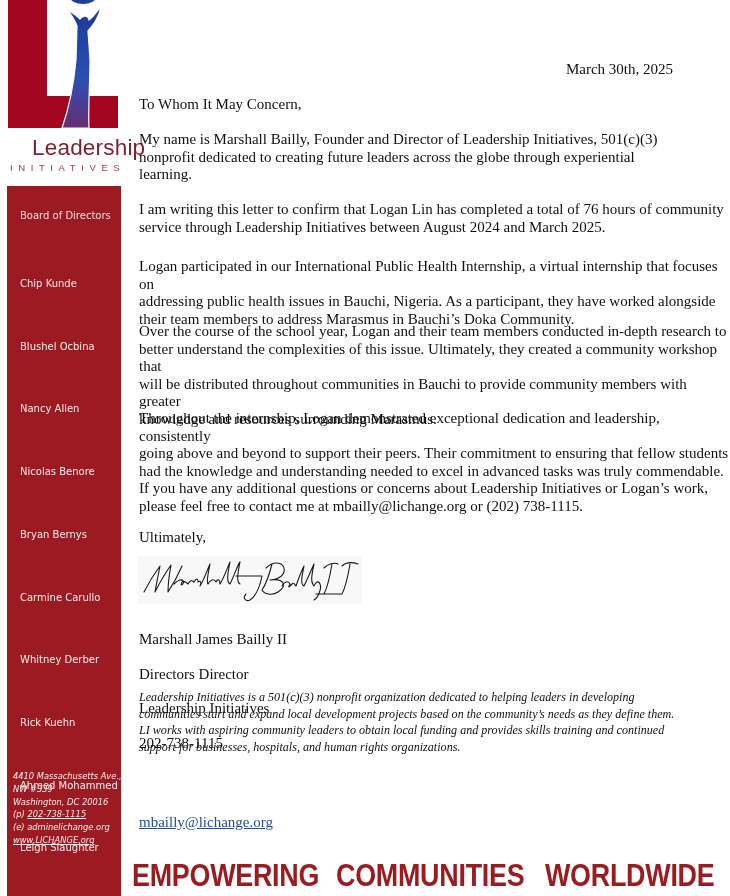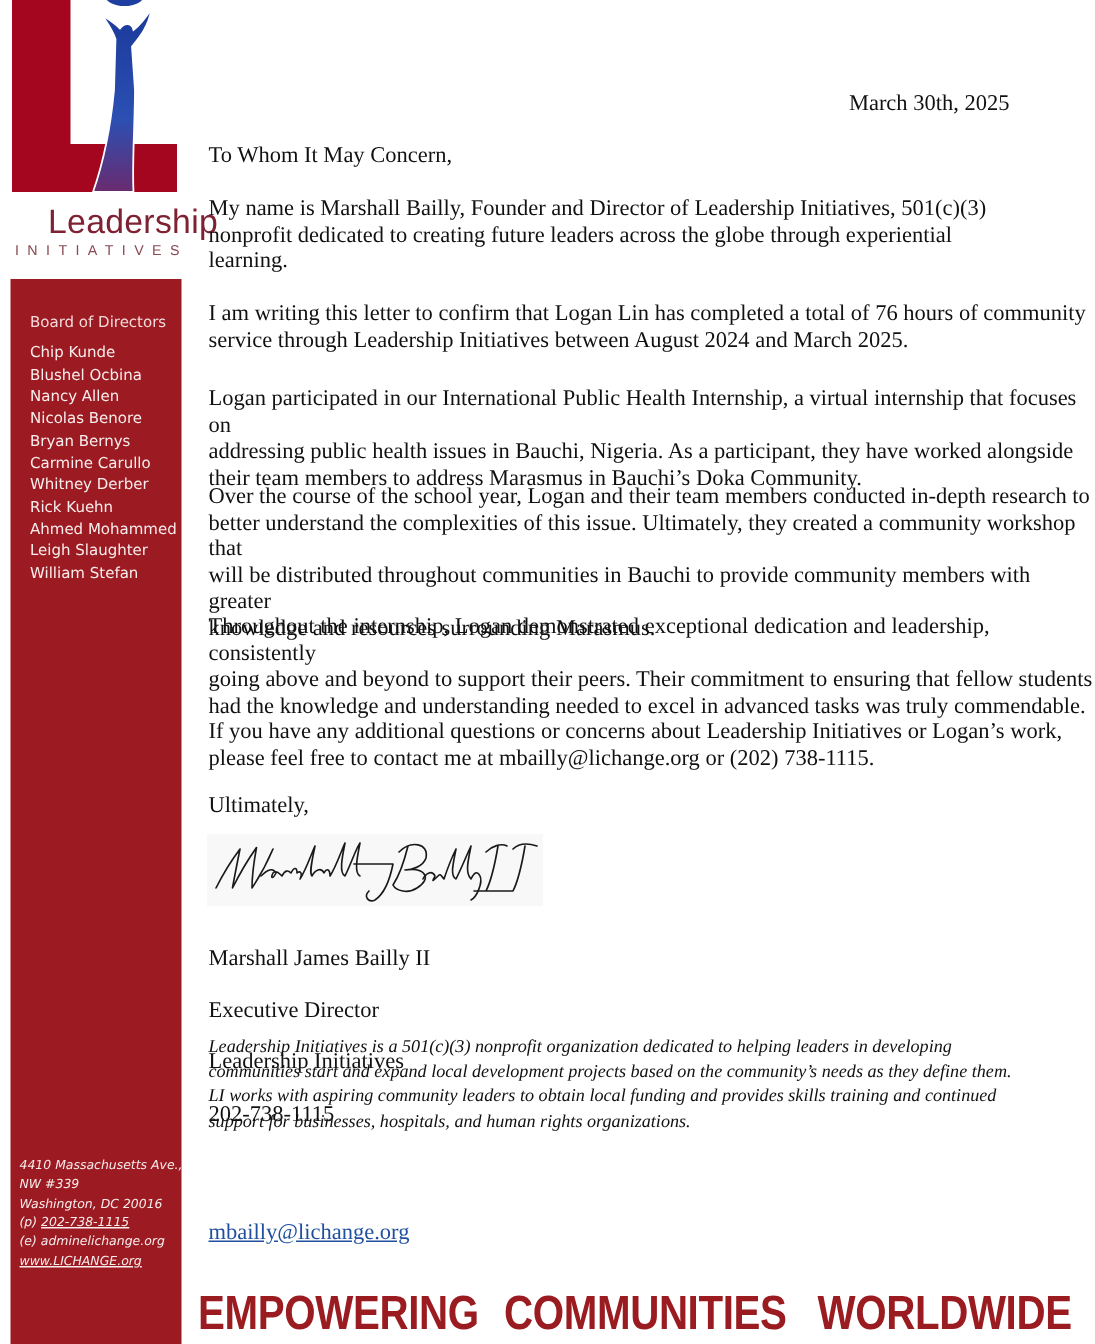--- a/index.html
+++ b/index.html
@@ -4,21 +4,21 @@
 <style>
   html, body { margin:0; padding:0; }
   body { width:730px; height:896px; position:relative; overflow:hidden; background:#ffffff; font-family:"Liberation Serif", serif; color:#111; }
   .abs { position:absolute; }
   #logo { left:0; top:0; width:130px; height:132px; }
   .logo-word { left:8px; top:134px; font-family:"Liberation Sans", sans-serif; font-size:22.5px; color:#7e2233; letter-spacing:0.2px; line-height:28px;margin-left:24px; }
   .logo-sub { left:10px; top:161px; font-family:Liberation Sans, sans-serif; font-size:9.5px; color:#8a4a55; letter-spacing:5.6px; line-height:14px; }
   .sidebar { left:7px; top:186px; width:114px; height:710px; background:#9c1b22; }
   .board-title { left:20px; top:209px; font-family:"DejaVu Sans", sans-serif; font-size:10px; color:#f3d9da; line-height:14.7px; }
   .board-list { left:20px; top:229px; font-family:"DejaVu Sans", sans-serif; font-size:10px; color:#f8ecec; line-height:14.7px; }
-  .board-list div { white-space:nowrap; }
+  .board-list div { white-space:nowrap;margin-top:48px; }
   .addr { left:13px; top:770px; font-family:"DejaVu Sans", sans-serif; font-size:8.3px; color:#f8ecec; line-height:12.8px; white-space:nowrap;font-style:italic; }
   .addr .u { text-decoration:underline; }
   .txt { font-size:15px; line-height:17.5px; white-space:pre-line; }
   .date { right:57px; top:61px; }
   .body-left { left:139px; }
   .sig { left:138px; top:556px; width:224px; height:48px; background:#f8f8f8; }
   .link { color:#1f4f9e; text-decoration:underline;margin-top:44px; }
   .italic { left:139px; top:689px; font-size:12.1px; line-height:16.7px; font-style:italic; white-space:pre-line; }
   .slogan-word { top:859px; font-family:"Liberation Sans", sans-serif; font-weight:bold; font-size:32px; line-height:32px; color:#9b1c20; transform:scaleX(0.84); transform-origin:left top; white-space:nowrap; letter-spacing:-0.3px; }
 </style>
@@ -91,21 +91,21 @@
     <path d="M36,28 C40,24 44,22 46,26 C44,30 42,30 44,26 C46,24 48,26 50,28 C52,24 54,24 56,26 C58,22 60,22 60,26 C62,24 64,26 62,30 C66,24 70,12 72,8 C70,18 68,26 70,28 C72,24 76,22 78,26 C80,22 82,24 82,28 C86,22 90,10 92,6 C90,16 88,26 92,28 C96,20 100,8 102,6 C100,16 98,26 102,28"></path>
     <path d="M98,20 L124,20 C122,30 118,40 112,44 C108,46 104,42 108,38"></path>
     <path d="M128,12 C136,4 148,6 146,16 C144,22 136,24 132,24 C146,22 150,30 140,36 C134,40 126,38 124,34 C128,28 132,16 134,8"></path>
     <path d="M144,30 C146,26 150,24 152,28 C150,32 150,32 154,28 C156,26 156,28 158,30 C160,24 164,14 166,10 C164,20 162,28 166,30 C170,22 174,12 176,8 C174,18 172,26 176,30 C178,26 180,24 182,28 C184,32 180,42 176,44"></path>
     <path d="M186,12 C190,8 196,6 200,8 M194,8 C192,20 190,30 186,38 M178,38 L204,38 M204,10 C208,6 214,6 220,8 M212,8 C210,20 208,30 204,38"></path>
   </g>
 </svg>
 
 <div class="abs txt body-left" style="top:614px;line-height:17.3px;">
   <div>Marshall James Bailly II</div>
-  <div>Executive Director</div>
+  <div>Directors Director</div>
   <div>Leadership Initiatives</div>
   <div>202-738-1115</div>
   <div class="link">mbailly@lichange.org</div>
 </div>
 
 <div class="abs italic">Leadership Initiatives is a 501(c)(3) nonprofit organization dedicated to helping leaders in developing
 communities start and expand local development projects based on the community’s needs as they define them.
 LI works with aspiring community leaders to obtain local funding and provides skills training and continued
 support for businesses, hospitals, and human rights organizations.</div>
 

